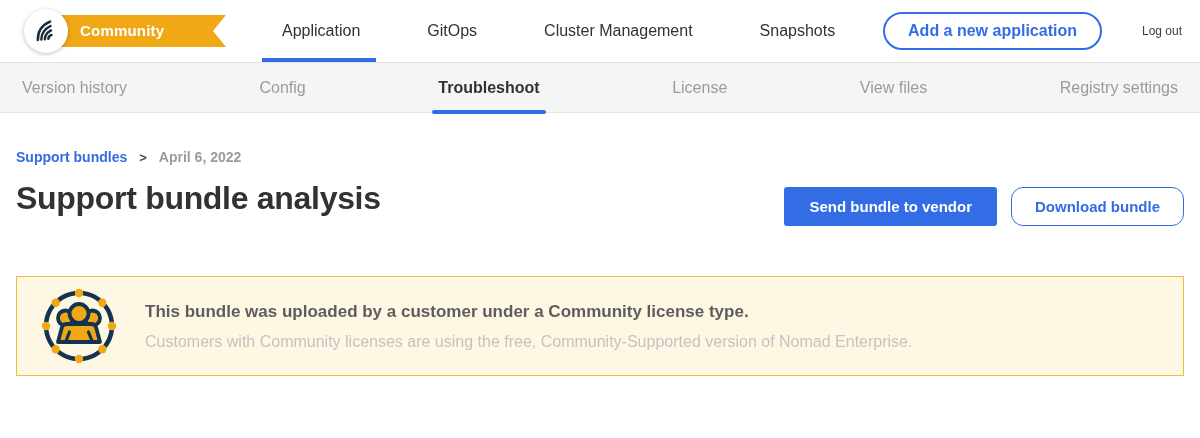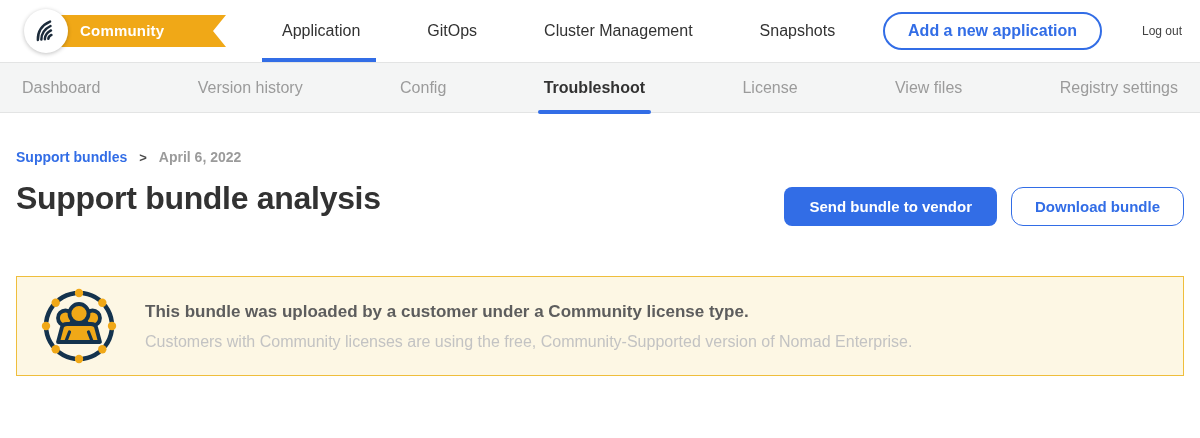--- a/index.html
+++ b/index.html
@@ -44,21 +44,21 @@
   .crumb-link { color:#326DE6; cursor:pointer; }
   .crumb-sep { color:#4A4A4A; font-size:13px; }
   .crumb-current { color:#9B9B9B; }
 
   .title-row { margin-top:16px; display:flex; align-items:flex-start; justify-content:space-between; }
   .page-title { font-size:32px; font-weight:800; color:#323232; letter-spacing:-.3px; line-height:1.1; }
   .subtitle { margin-top:7px; font-size:14px; color:#A7A7A7; }
   .subtitle b { color:#9B9B9B; }
   .action-btns { display:flex; gap:14px; margin-top:6px; }
   .btn-primary { background:#326DE6; color:#fff; border:0; font-weight:bold; font-size:15px;
-    padding:11px 25px; border-radius:8px; cursor:pointer; font-family:inherit; }
+    padding:11px 25px; border-radius:3px; cursor:pointer; font-family:inherit; }
   .btn-secondary { background:#fff; color:#326DE6; border:1.5px solid #326DE6; font-weight:bold;
     font-size:15px; padding:10px 23px; border-radius:12px; cursor:pointer; font-family:inherit; }
 
   
   .alert { margin-top:50px; border:1.5px solid #EFBE3C; background:#FDF7E4; border-radius:0;
     height:100px; display:flex; align-items:center; gap:26px; padding:0 24px 0 22px; }
   .alert-icon { flex:none; width:80px; height:80px; }
   .alert-text { display:flex; flex-direction:column; gap:11px; }
   .alert-heading { font-size:17px; font-weight:bold; color:#5D5D5D; }
   .alert-body { font-size:16px; color:#C3C3C3; }
@@ -88,21 +88,20 @@
     <div class="nav-item">Snapshots</div>
   </nav>
 
   <div class="topnav-right">
     <button class="pill-btn">Add a new application</button>
     <div class="logout">Log out</div>
   </div>
 </header>
 
 <nav class="subnav">
-  <div class="subnav-item">Dashboard</div>
   <div class="subnav-item">Version history</div>
   <div class="subnav-item">Config</div>
   <div class="subnav-item active">Troubleshoot</div>
   <div class="subnav-item">License</div>
   <div class="subnav-item">View files</div>
   <div class="subnav-item">Registry settings</div>
 </nav>
 
 <main class="content">
 

